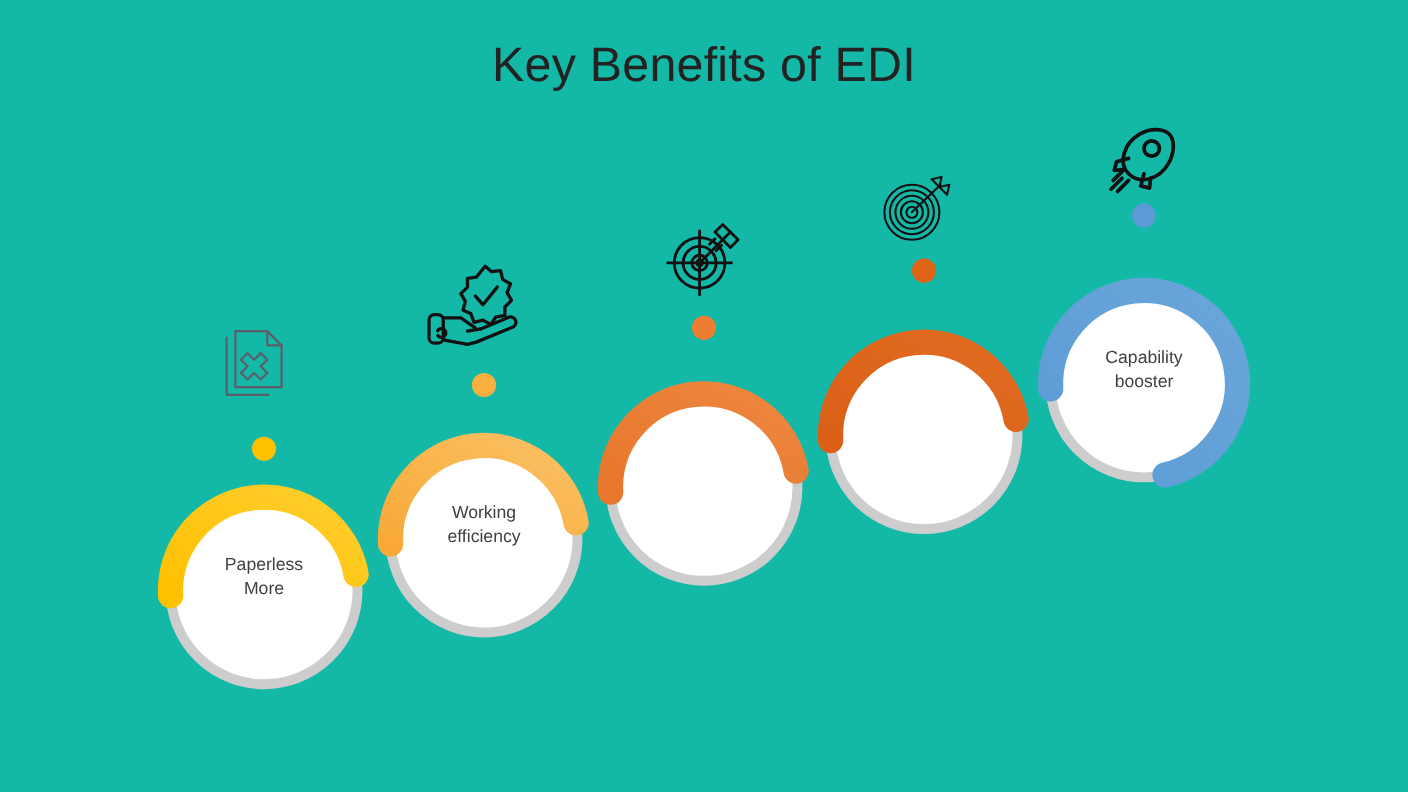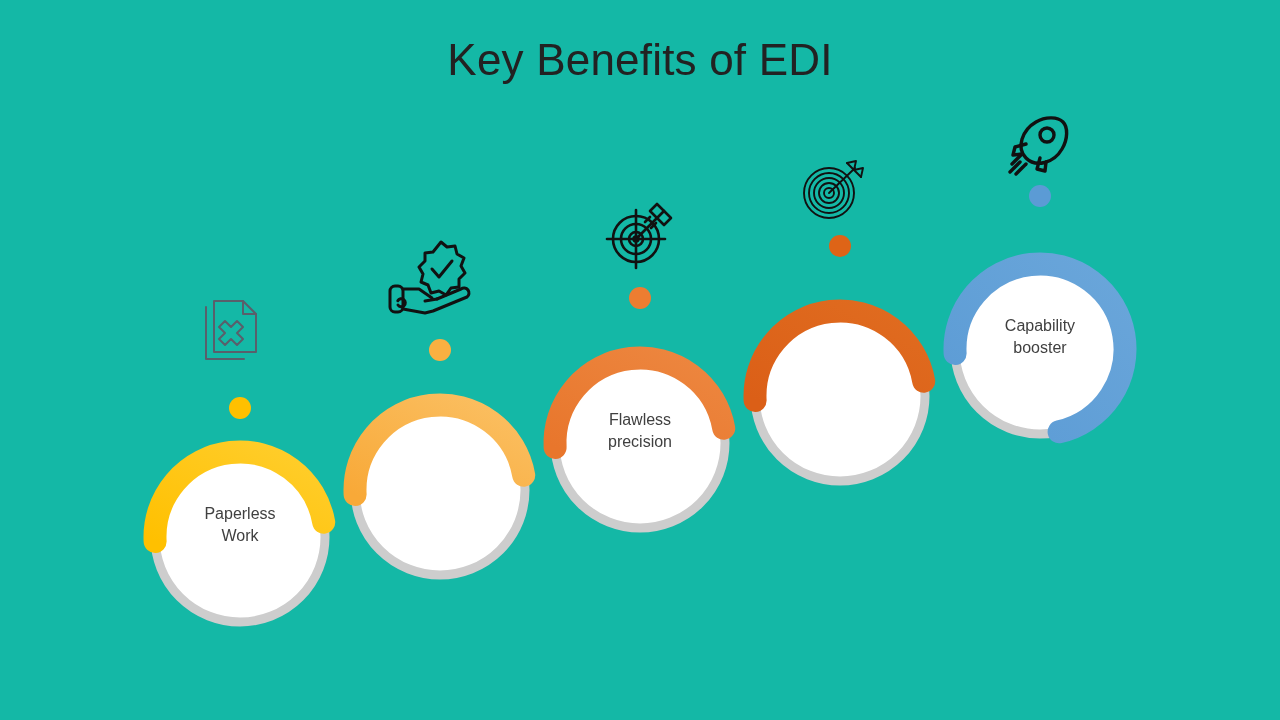--- a/index.html
+++ b/index.html
@@ -167,19 +167,19 @@
         <path d="M24 30 L13 33 L11 41 L20 40"></path>
         <path d="M38 44 L35 55 L43 57 L44 48"></path>
         <path d="M8 58 L18 48"></path>
         <path d="M14 60 L24 50"></path>
         <path d="M10 50 L20 40"></path>
       </g>
     </svg>
   </div>
 
   <div class="step-label" id="label-0" style="width: 204px; left: 138px; color: rgb(64, 64, 64); top: 503.25px;">Paperless
-Work</div>
-  <div class="step-label" id="label-2" style="width: 204px; left: 538px; color: rgb(64, 64, 64); top: 409.25px;">Flawless
-precision</div>
+More</div>
+  <div class="step-label" id="label-1" style="width: 204px; left: 338px; color: rgb(64, 64, 64); top: 456.25px;">Working
+efficiency</div>
   <div class="step-label" id="label-4" style="width: 204px; left: 938px; color: rgb(64, 64, 64); top: 315.25px;">Capability
 booster</div>
 
 </div>
 
 </body></html>

